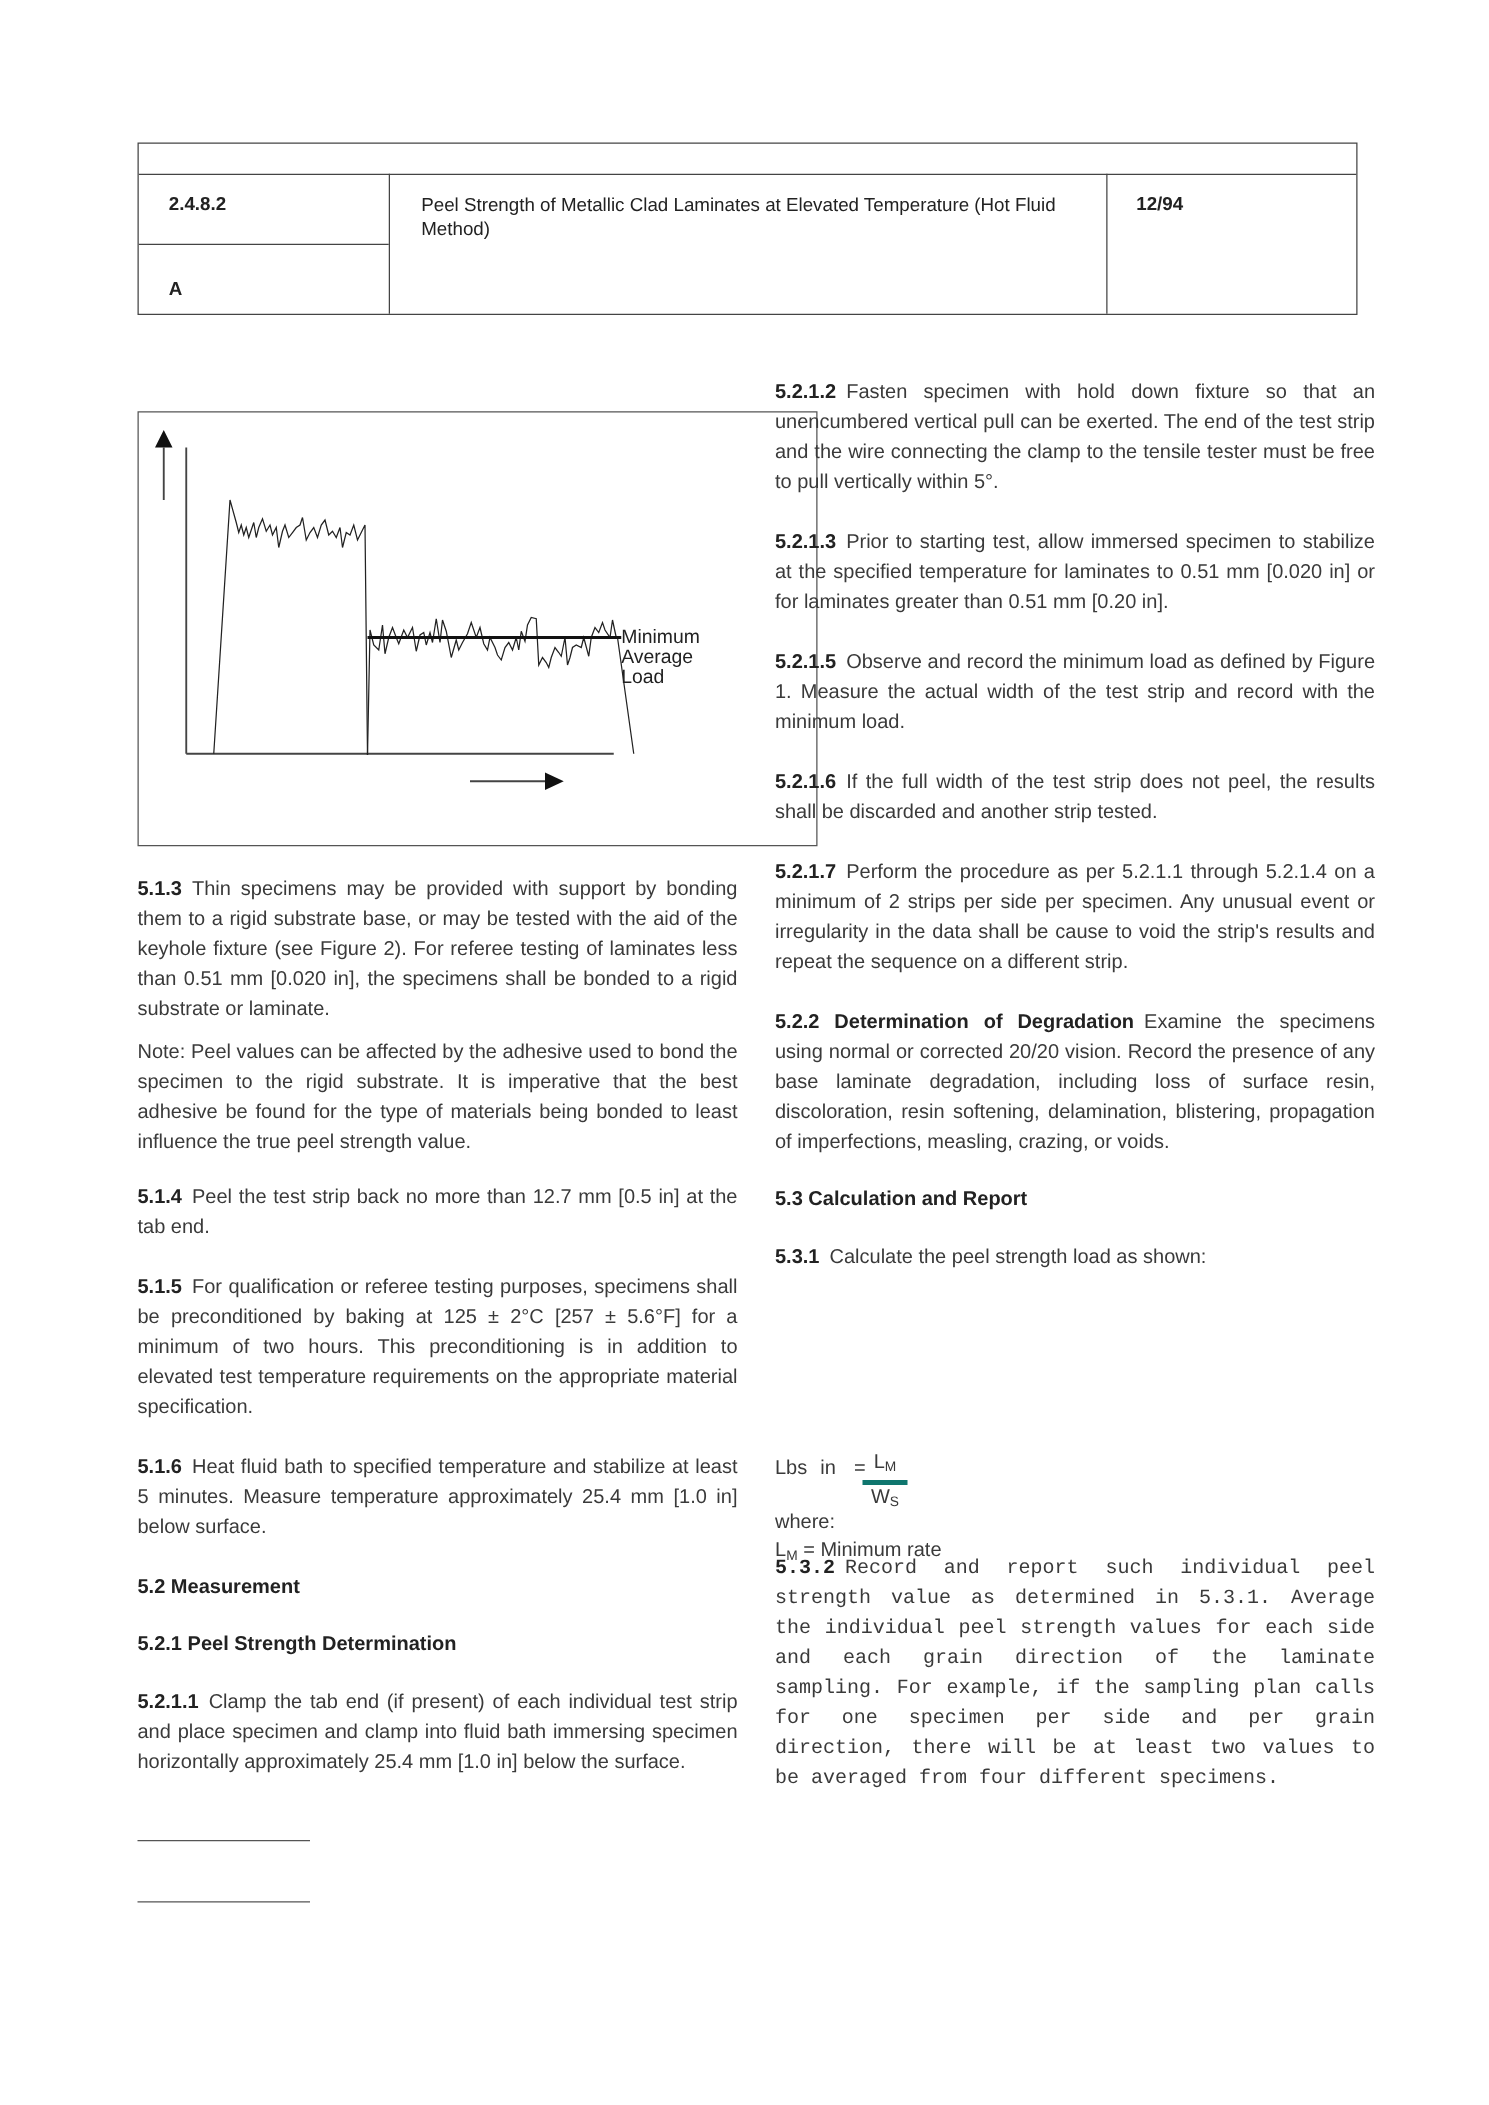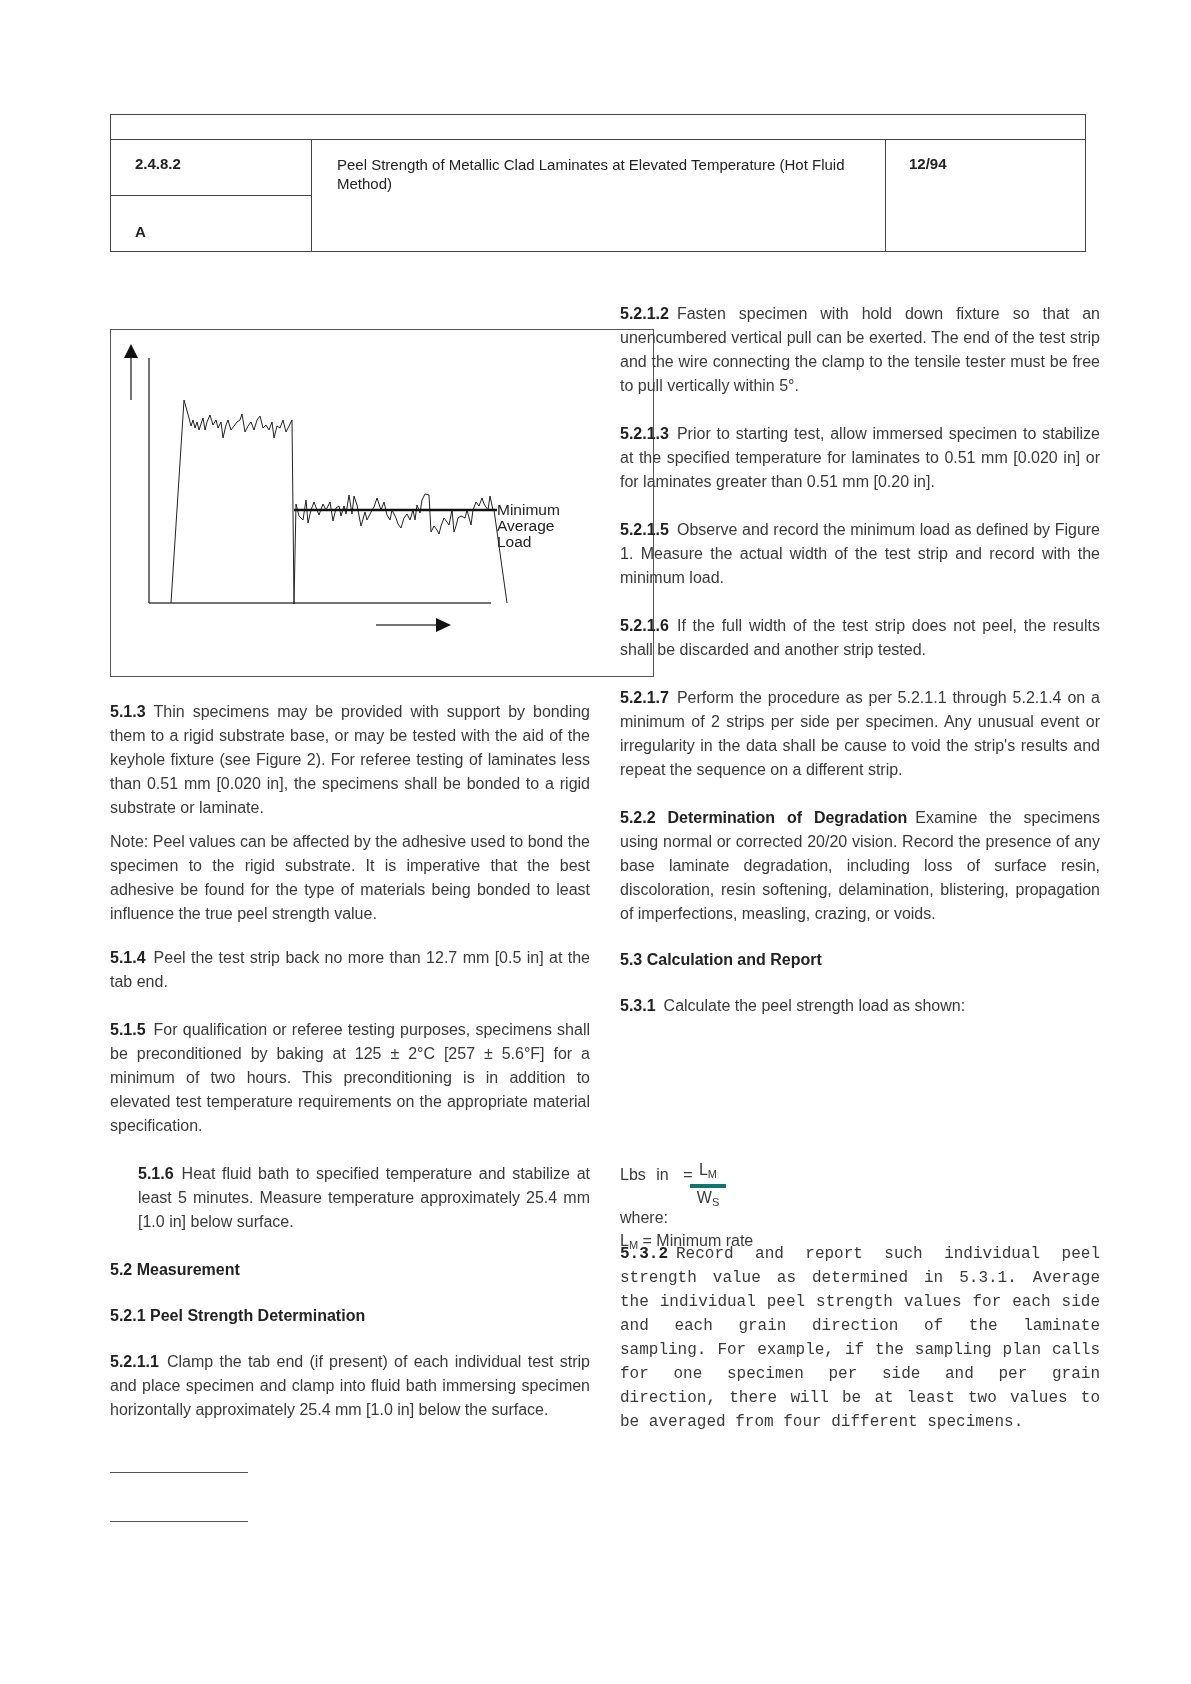--- a/index.html
+++ b/index.html
@@ -76,21 +76,21 @@
     <div>Average</div>
     <div>Load</div>
   </div>
 </div>
 
 <div class="col" style="left:110px; top:700px;">
   <p><span class="num">5.1.3</span><span>Thin specimens may be provided with support by bonding them to a rigid substrate base, or may be tested with the aid of the keyhole fixture (see Figure 2). For referee testing of laminates less than 0.51 mm [0.020 in], the specimens shall be bonded to a rigid substrate or laminate.</span></p>
   <p style="margin-top:10px;">Note: Peel values can be affected by the adhesive used to bond the specimen to the rigid substrate. It is imperative that the best adhesive be found for the type of materials being bonded to least influence the true peel strength value.</p>
   <p style="margin-top:20px;"><span class="num">5.1.4</span><span>Peel the test strip back no more than 12.7 mm [0.5 in] at the tab end.</span></p>
   <p style="margin-top:24px;"><span class="num">5.1.5</span><span>For qualification or referee testing purposes, specimens shall be preconditioned by baking at 125 ± 2°C [257 ± 5.6°F] for a minimum of two hours. This preconditioning is in addition to elevated test temperature requirements on the appropriate material specification.</span></p>
-  <p style="margin-top:24px;margin-left:28px;"><span class="num">5.1.6</span><span>Heat fluid bath to specified temperature and stabilize at least 5 minutes. Measure temperature approximately 25.4 mm [1.0 in] below surface.</span></p>
+  <p style="margin-top:24px;"><span class="num">5.1.6</span><span>Heat fluid bath to specified temperature and stabilize at least 5 minutes. Measure temperature approximately 25.4 mm [1.0 in] below surface.</span></p>
   <p style="margin-top:24px;" class="heading">5.2 Measurement</p>
   <p style="margin-top:22px;" class="heading">5.2.1 Peel Strength Determination</p>
   <p style="margin-top:22px;"><span class="num">5.2.1.1</span><span>Clamp the tab end (if present) of each individual test strip and place specimen and clamp into fluid bath immersing specimen horizontally approximately 25.4 mm [1.0 in] below the surface.</span></p>
 </div>
 
 <div class="footnote-line" style="top:1472px;"></div>
 <div class="footnote-line" style="top:1521px;"></div>
 
 <div class="col" style="left:620px; top:302px;">
   <p><span class="num">5.2.1.2</span><span>Fasten specimen with hold down fixture so that an unencumbered vertical pull can be exerted. The end of the test strip and the wire connecting the clamp to the tensile tester must be free to pull vertically within 5°.</span></p>

